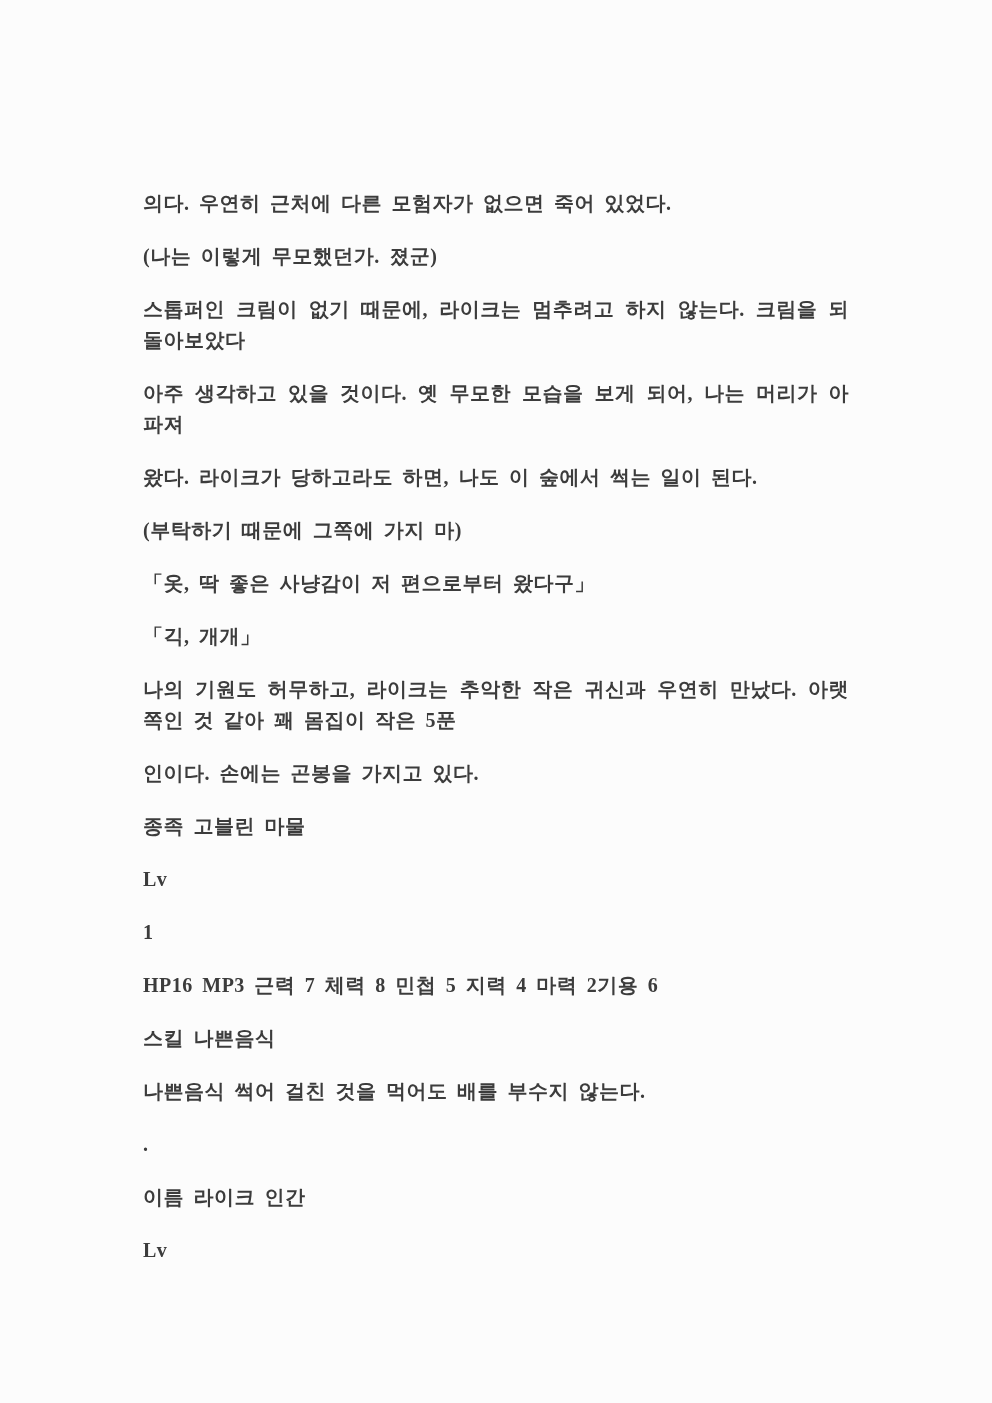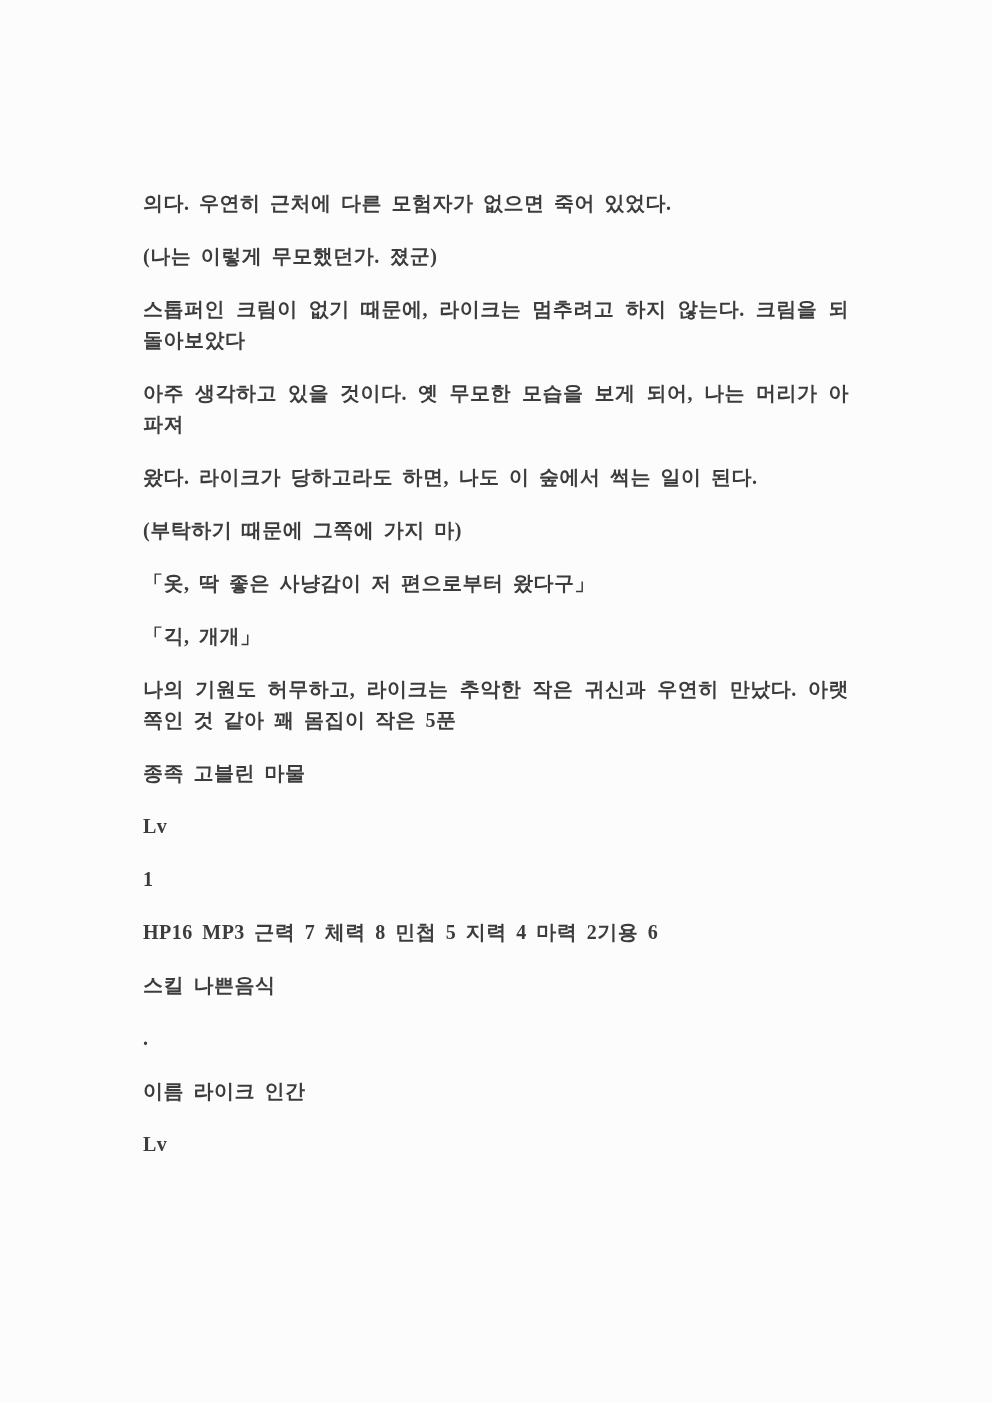--- a/index.html
+++ b/index.html
@@ -37,21 +37,23 @@
 <div class="doc-page">
   <p>의다. 우연히 근처에 다른 모험자가 없으면 죽어 있었다.</p>
   <p>(나는 이렇게 무모했던가. 졌군)</p>
   <p>스톱퍼인 크림이 없기 때문에, 라이크는 멈추려고 하지 않는다. 크림을 되돌아보았다</p>
   <p>아주 생각하고 있을 것이다. 옛 무모한 모습을 보게 되어, 나는 머리가 아파져</p>
   <p>왔다. 라이크가 당하고라도 하면, 나도 이 숲에서 썩는 일이 된다.</p>
   <p>(부탁하기 때문에 그쪽에 가지 마)</p>
   <p>「옷, 딱 좋은 사냥감이 저 편으로부터 왔다구」</p>
   <p>「긱, 개개」</p>
   <p>나의 기원도 허무하고, 라이크는 추악한 작은 귀신과 우연히 만났다. 아랫쪽인 것 같아 꽤 몸집이 작은 5푼</p>
+  <p>인이다. 손에는 곤봉을 가지고 있다.</p>
   <p>종족 고블린 마물</p>
   <p>Lv</p>
   <p>1</p>
   <p>HP16 MP3 근력 7 체력 8 민첩 5 지력 4 마력 2기용 6</p>
   <p>스킬 나쁜음식</p>
+  <p>나쁜음식 썩어 걸친 것을 먹어도 배를 부수지 않는다.</p>
   <p>.</p>
   <p>이름 라이크 인간</p>
   <p>Lv</p>
 </div>
 
 </body></html>

